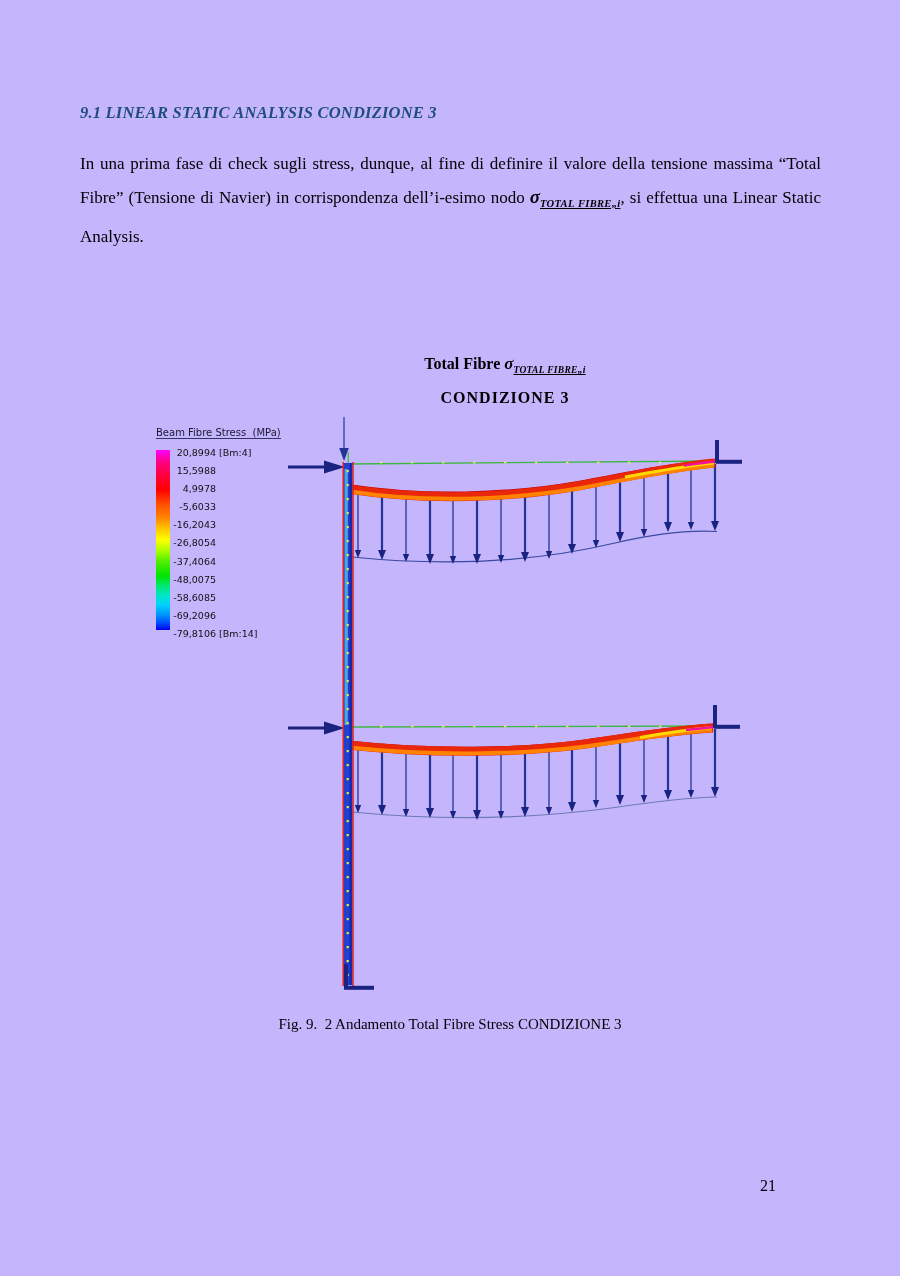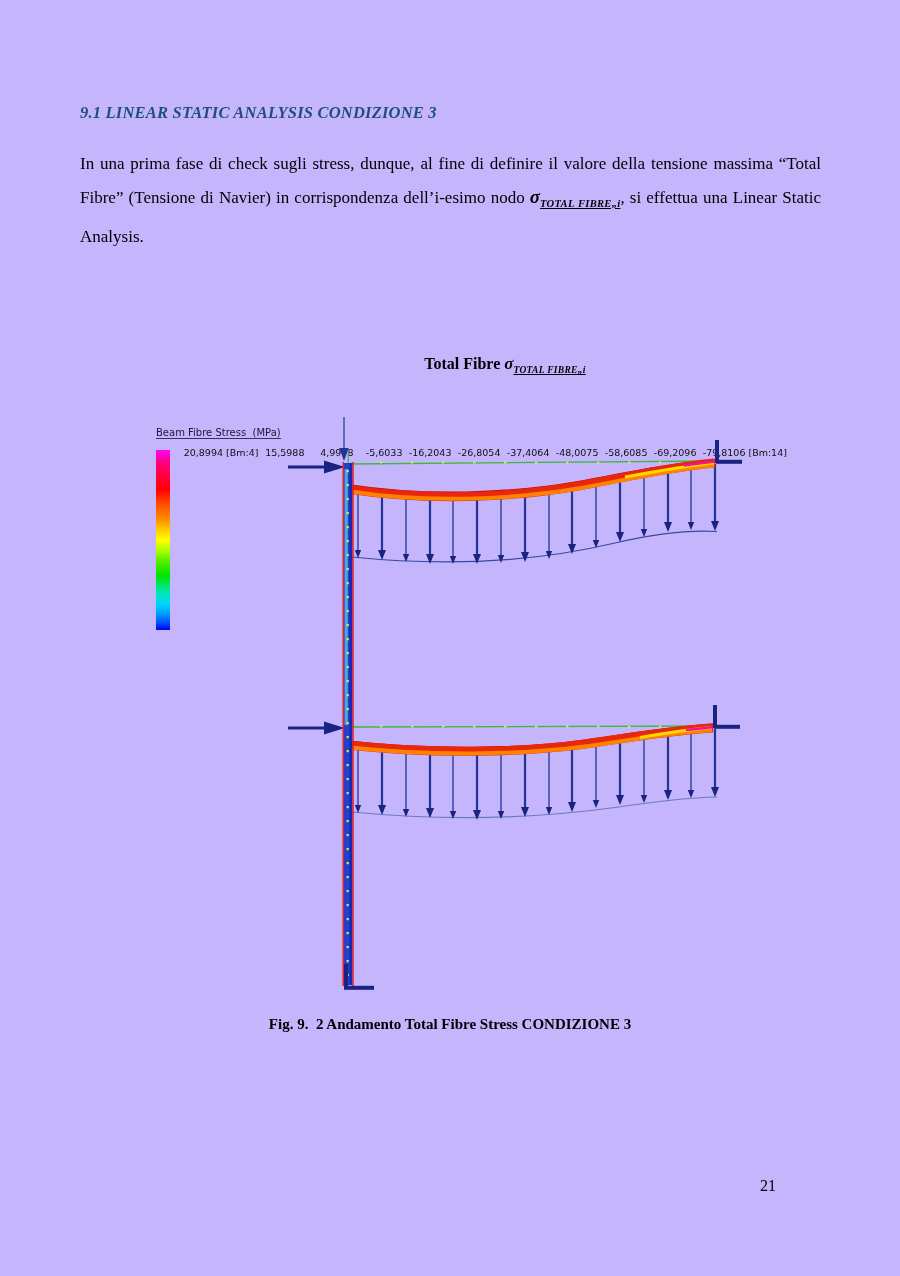--- a/index.html
+++ b/index.html
@@ -34,44 +34,45 @@
     border-bottom:1.4px solid #333366;padding-bottom:0;
   }
   .lg-body{display:flex;margin-top:9px;}
   .lg-bar{
     width:14px;height:180px;margin-top:1px;
     background:linear-gradient(180deg,
       #FF00FF 0%,#FF0080 7%,#FF0048 13%,#FF0000 22%,#FF4E00 30%,#FF8800 38%,
       #FFC800 44%,#FFFF00 50%,#A8FF00 56%,#50EE00 62%,#00E400 70%,#00E87C 76%,
       #00E6C8 81%,#00D2FF 86%,#009CFF 91%,#0050FF 96%,#0000EE 100%);
   }
-  .lg-entries{margin-left:7px;margin-top:-5px;display:flex;flex-direction:row;}
+  .lg-entries{margin-top:-5px;display:flex;flex-direction:column;}
   .lg-entry{height:18.1px;line-height:18px;font-size:9.5px;display:flex;color:#111;}
   .lg-val{width:46px;text-align:right;}
   .lg-tag{margin-left:3px;}
   
   #fea-svg{position:absolute;left:280px;top:408px;width:470px;height:602px;}
   .caption{
     position:absolute;left:0;top:1016px;width:900px;text-align:center;
-    font-weight:bold;font-size:15px;white-space:pre;
+    font-weight:normal;font-size:15px;white-space:pre;
   }
   .page-num{position:absolute;left:760px;top:1177px;width:60px;font-size:16px;}
 </style>
 </head>
 <body>
 
 <div id="page">
 
   <div class="heading">9.1 LINEAR STATIC ANALYSIS CONDIZIONE 3</div>
 
   <p class="para" id="para1"><span>In una prima fase di check sugli stress, dunque, al fine di definire il valore della tensione massima “Total Fibre” (Tensione di Navier) in corrispondenza dell’i-esimo nodo </span><span class="formula-sigma">σ</span><span class="formula-sub">TOTAL FIBRE„i</span><span>, si effettua una Linear Static Analysis.</span></p>
 
 
   <div class="fig-title">
     <span>Total Fibre </span><span class="formula-sigma">σ</span><span class="formula-sub">TOTAL FIBRE„i</span>
+    <span class="cond">CONDIZIONE 3</span>
   </div>
 
   <div class="legend">
     <span class="lg-title">Beam Fibre Stress  (MPa)</span>
     <div class="lg-body">
       <div class="lg-bar"></div>
       <div class="lg-entries">
           <div class="lg-entry">
             <span class="lg-val">20,8994</span>
             <span class="lg-tag">[Bm:4]</span>

